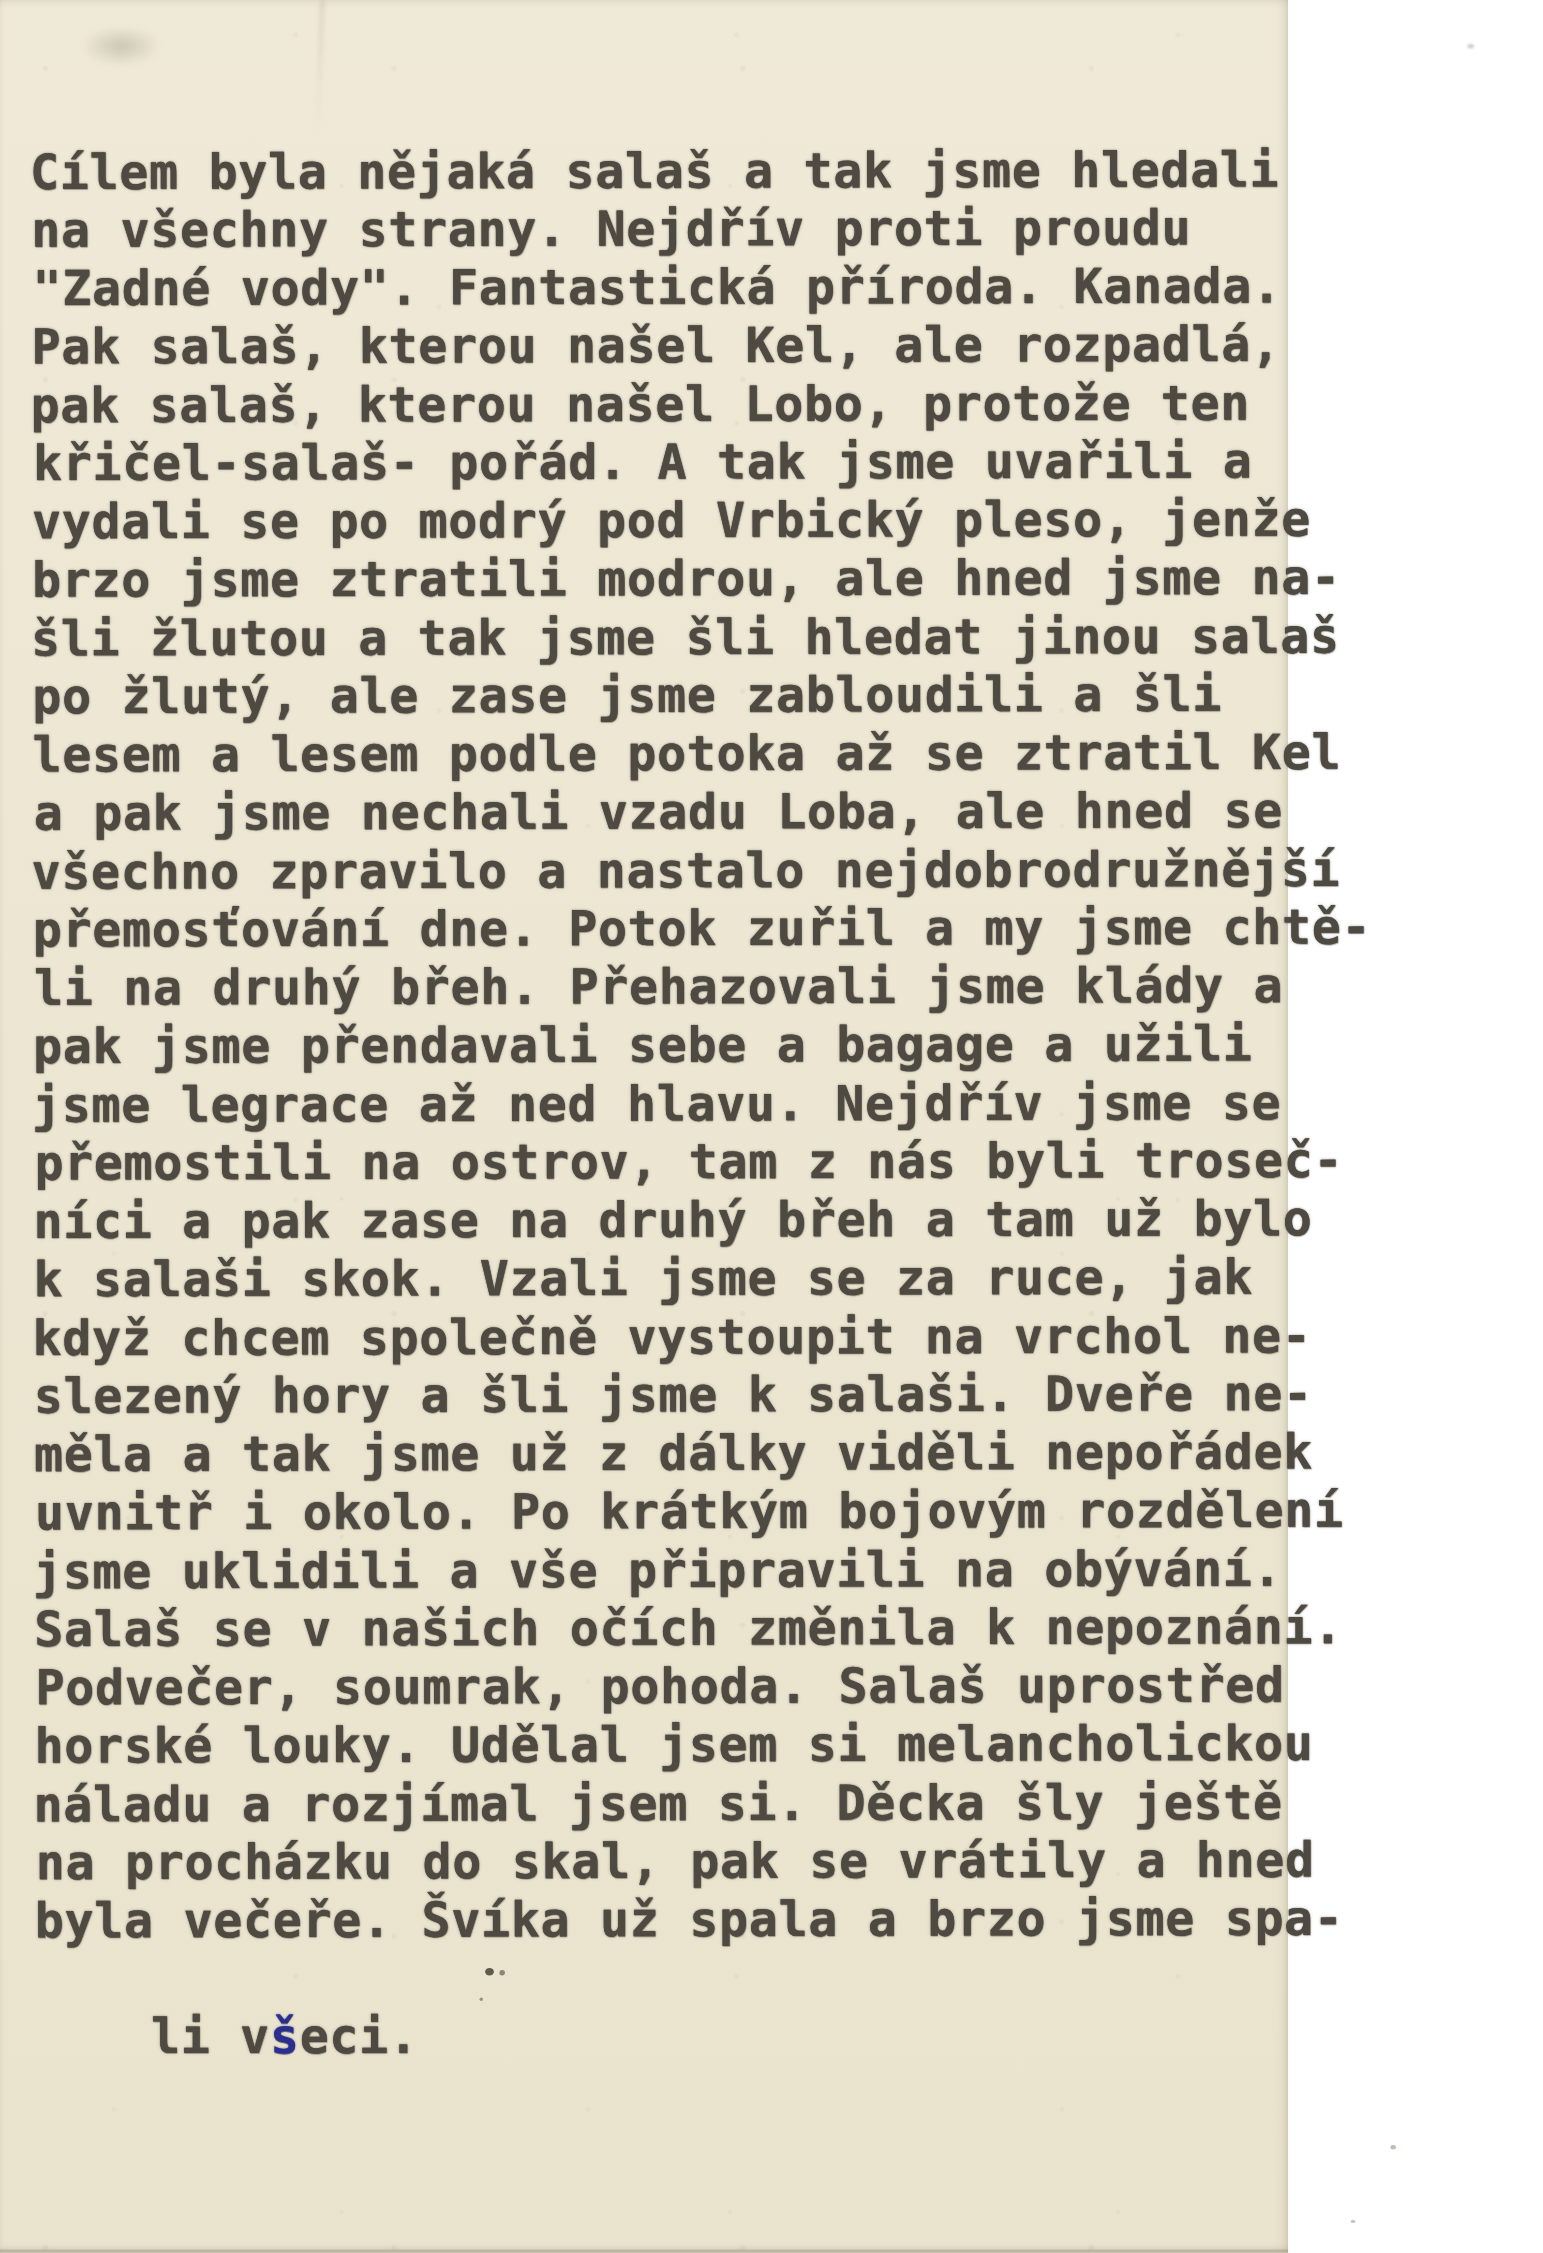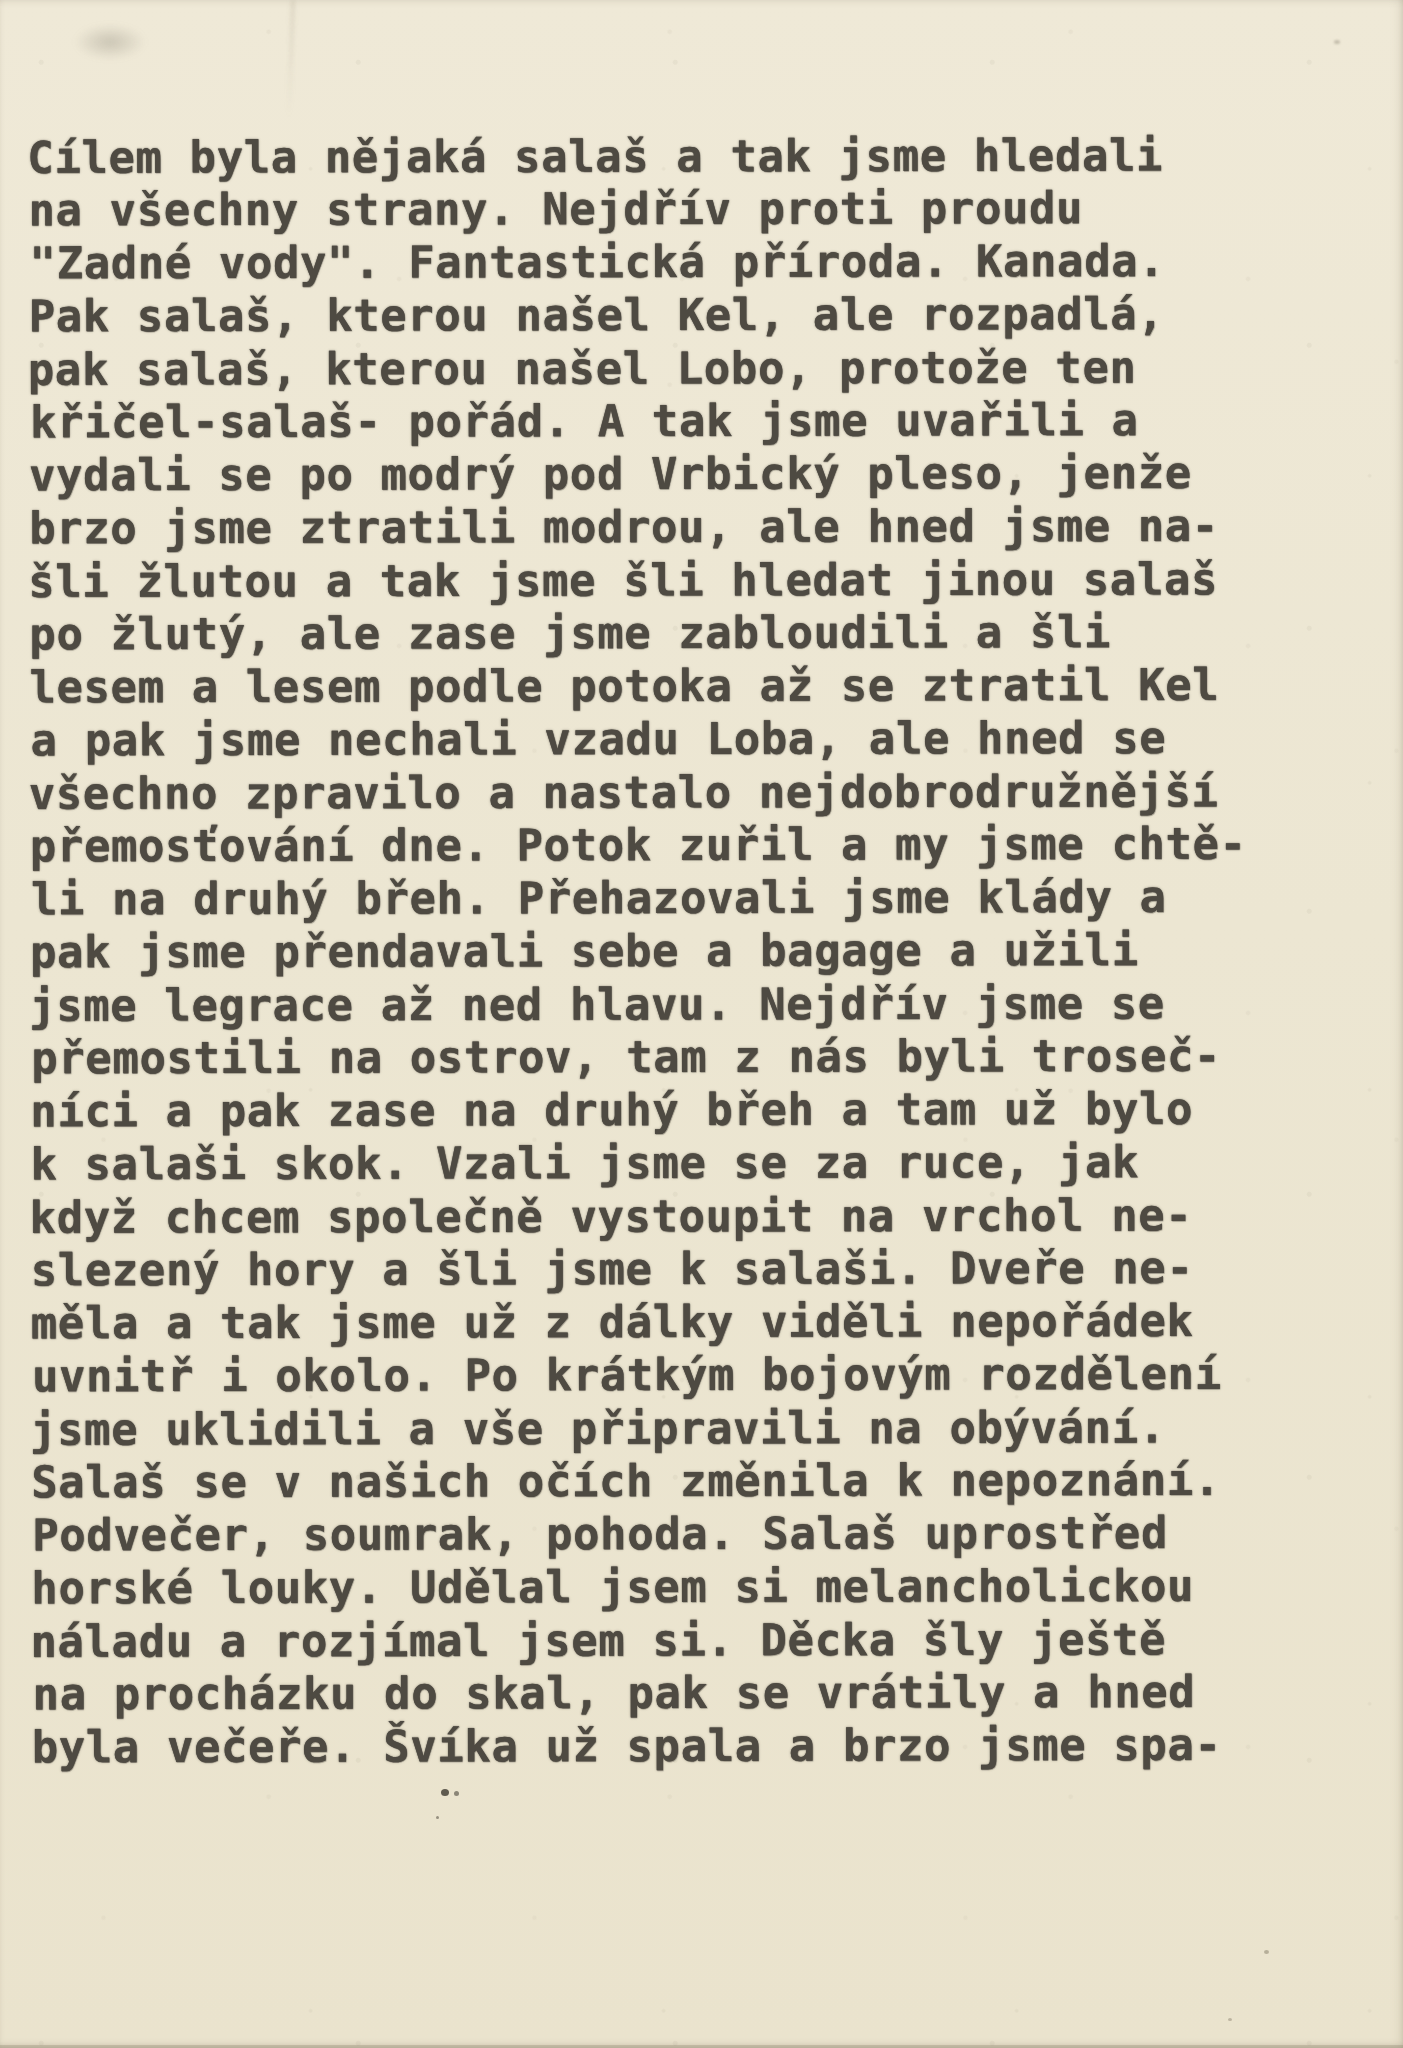--- a/index.html
+++ b/index.html
@@ -8,21 +8,21 @@
     --blue:#2a2f8e;
   }
   *{margin:0;padding:0;box-sizing:border-box;}
   html,body{width:1403px;height:2048px;}
   body{
     font-family:"DejaVu Sans Mono", monospace;
     overflow:hidden;
   }
   .paper{
     position:relative;
-    width:1403px;height:2048px;
+    width:1171px;height:2048px;
     background:linear-gradient(180deg,#efe9d7 0%, var(--paper) 45%, #eae3cd 100%);
     box-shadow:
       inset 0 -5px 9px -5px rgba(110,100,80,.45),
       inset -7px 0 14px -9px rgba(110,100,80,.35),
       inset 0 6px 10px -8px rgba(120,110,90,.25);
   }
   
   .grain{
     position:absolute;inset:0;pointer-events:none;
     background-image:
@@ -121,20 +121,23 @@
       <div class="tline">uvnitř i okolo. Po krátkým bojovým rozdělení</div>
       <div class="tline">jsme uklidili a vše připravili na obývání.</div>
       <div class="tline">Salaš se v našich očích změnila k nepoznání.</div>
       <div class="tline">Podvečer, soumrak, pohoda. Salaš uprostřed</div>
       <div class="tline">horské louky. Udělal jsem si melancholickou</div>
       <div class="tline">náladu a rozjímal jsem si. Děcka šly ještě</div>
       <div class="tline">na procházku do skal, pak se vrátily a hned</div>
       <div class="tline">byla večeře. Švíka už spala a brzo jsme spa-</div>
     </div>
 
+  <div class="tline final-line">
+    <span>li v</span><span class="correction">š</span><span>eci.</span>
+  </div>
 
   <div class="speck speck-a"></div>
   <div class="speck speck-b"></div>
   <div class="speck speck-c"></div>
   <div class="speck speck-d"></div>
   <div class="speck speck-e"></div>
   <div class="speck speck-f"></div>
   <div class="scan-edge-bottom"></div>
 </div>
 

